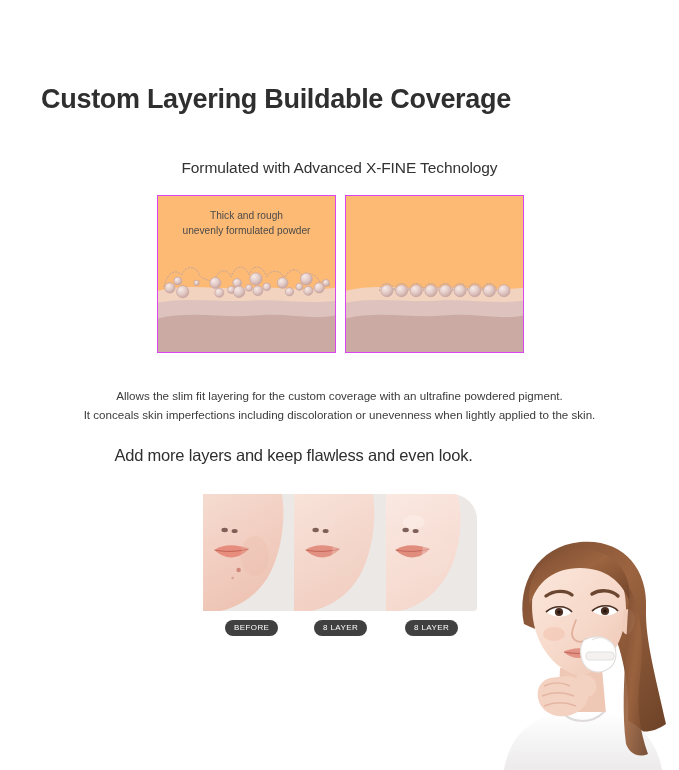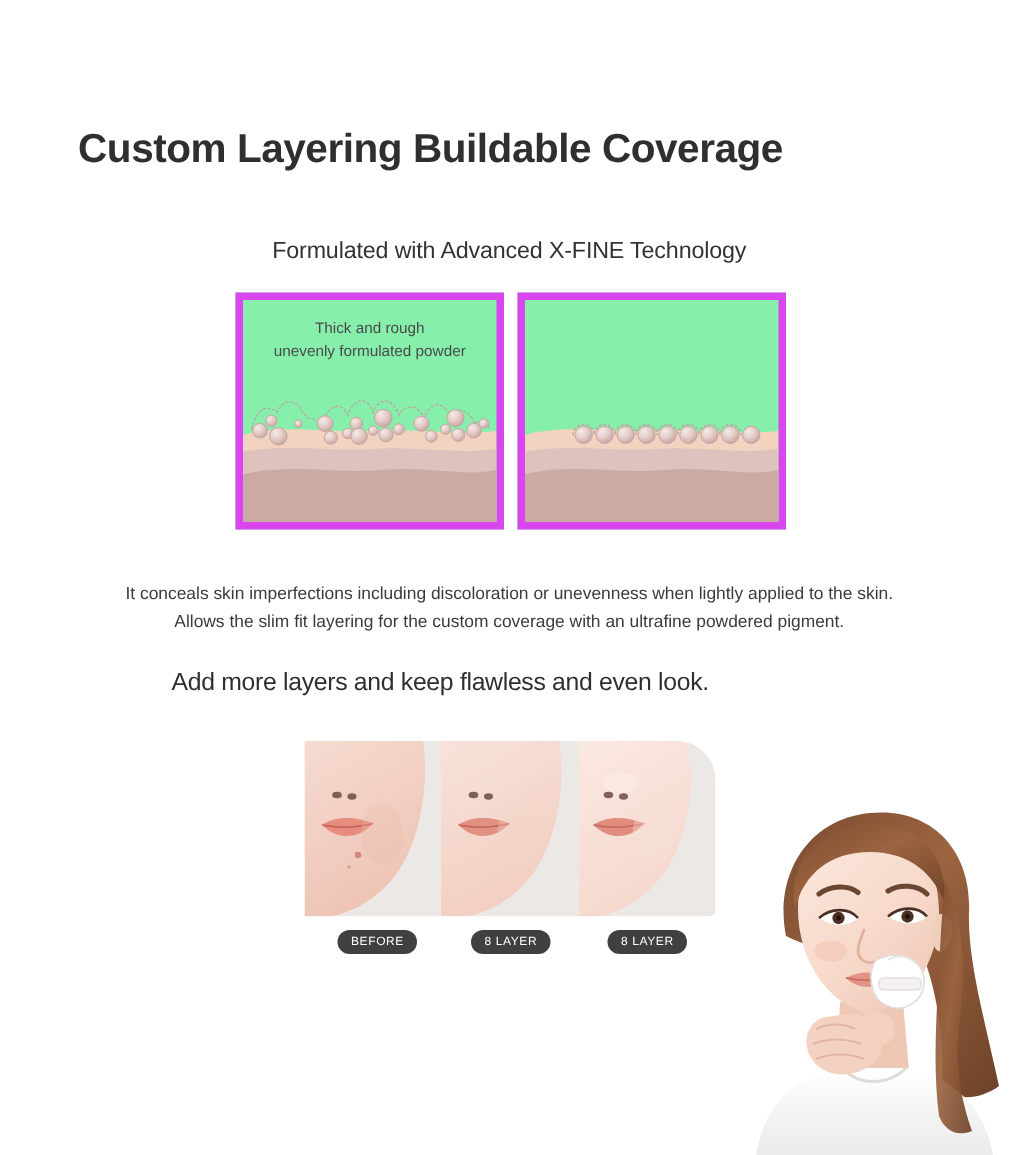--- a/index.html
+++ b/index.html
@@ -20,21 +20,20 @@
   .headline {
     position: absolute;
     top: 84px;
     left: 0;
     width: 552px;
     text-align: center;
     font-size: 27px;
     font-weight: bold;
     color: #2f2f2f;
     letter-spacing: -0.3px;
-    padding-left: 11px;
   }
 
   .subtitle {
     position: absolute;
     top: 159px;
     left: 0;
     width: 679px;
     text-align: center;
     font-size: 15.5px;
     color: #333333;
@@ -48,22 +47,22 @@
     left: 157px;
     width: 367px;
     height: 158px;
     display: flex;
     gap: 9px;
   }
   .panel {
     position: relative;
     width: 205px;
     height: 158px;
-    border: 5px solid #d946ef;
-    background: #86efac;
+    border: 1px solid #d946ef;
+    background: #fdba74;
     box-sizing: border-box;
     overflow: hidden;
   }
   .panel-caption {
     position: absolute;
     top: 12px;
     left: 0;
     width: 100%;
     text-align: center;
     font-size: 10.2px;
@@ -239,22 +238,22 @@
       <circle cx="100.6" cy="96" r="6.1" fill="url(#ballB)" stroke="#c6a49f" stroke-width="0.7"></circle>
       <circle cx="115.4" cy="96" r="6.1" fill="url(#ballB)" stroke="#c6a49f" stroke-width="0.7"></circle>
       <circle cx="130.2" cy="96" r="6.1" fill="url(#ballB)" stroke="#c6a49f" stroke-width="0.7"></circle>
       <circle cx="145.0" cy="96" r="6.1" fill="url(#ballB)" stroke="#c6a49f" stroke-width="0.7"></circle>
       <circle cx="159.8" cy="96" r="6.1" fill="url(#ballB)" stroke="#c6a49f" stroke-width="0.7"></circle>
     </svg>
   </div>
 </div>
 
 <div class="body-copy">
+  <div>Allows the slim fit layering for the custom coverage with an ultrafine powdered pigment.</div>
   <div>It conceals skin imperfections including discoloration or unevenness when lightly applied to the skin.</div>
-  <div>Allows the slim fit layering for the custom coverage with an ultrafine powdered pigment.</div>
 </div>
 
 <div class="tagline">Add more layers and keep flawless and even look.</div>
 
 <div class="photo-strip">
 
   <div class="photo-cell">
     <svg class="photo-svg" viewBox="0 0 92 117" preserveAspectRatio="xMidYMid slice">
       <defs>
         <linearGradient id="skin0" x1="0" y1="0" x2="0.4" y2="1">

